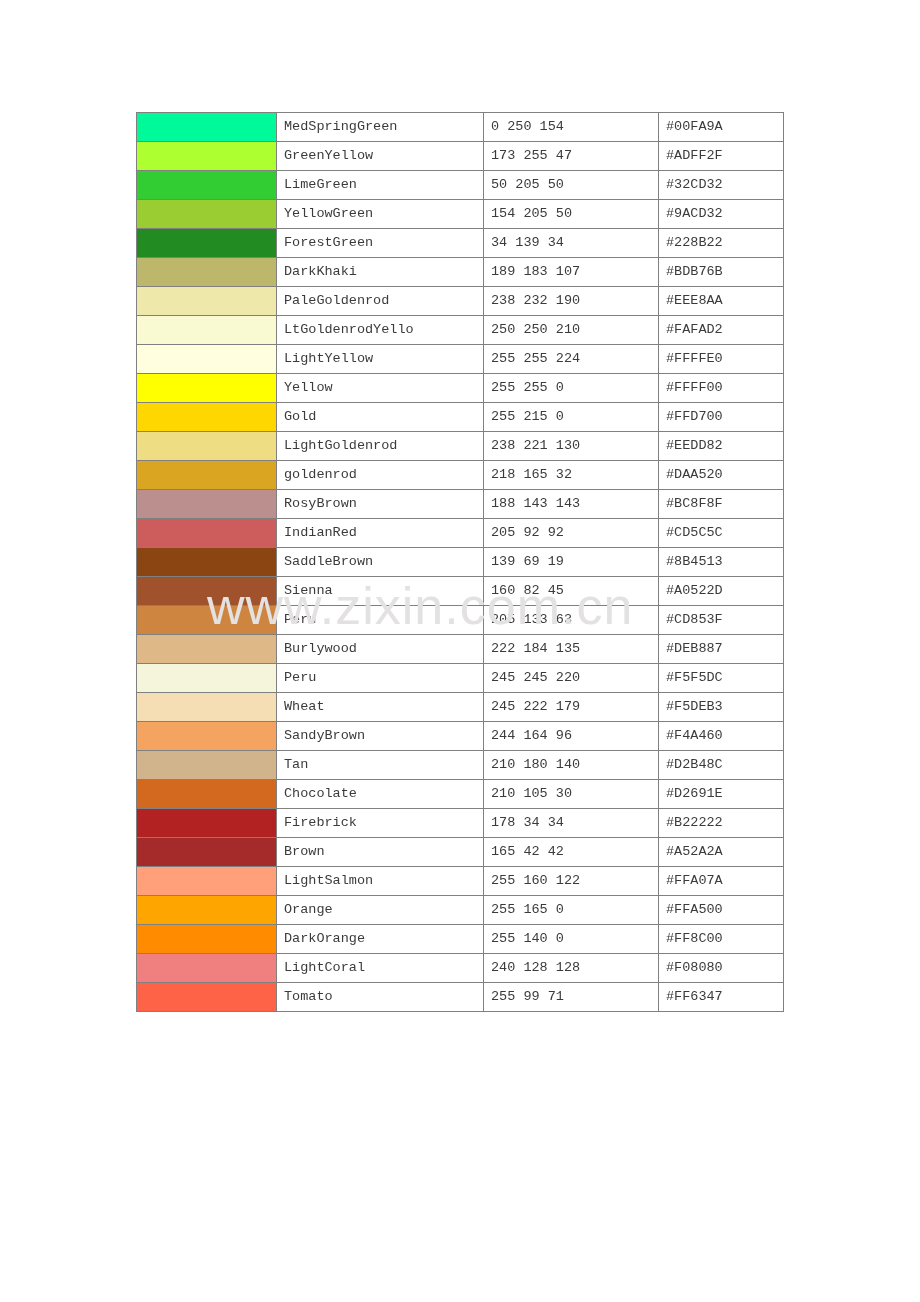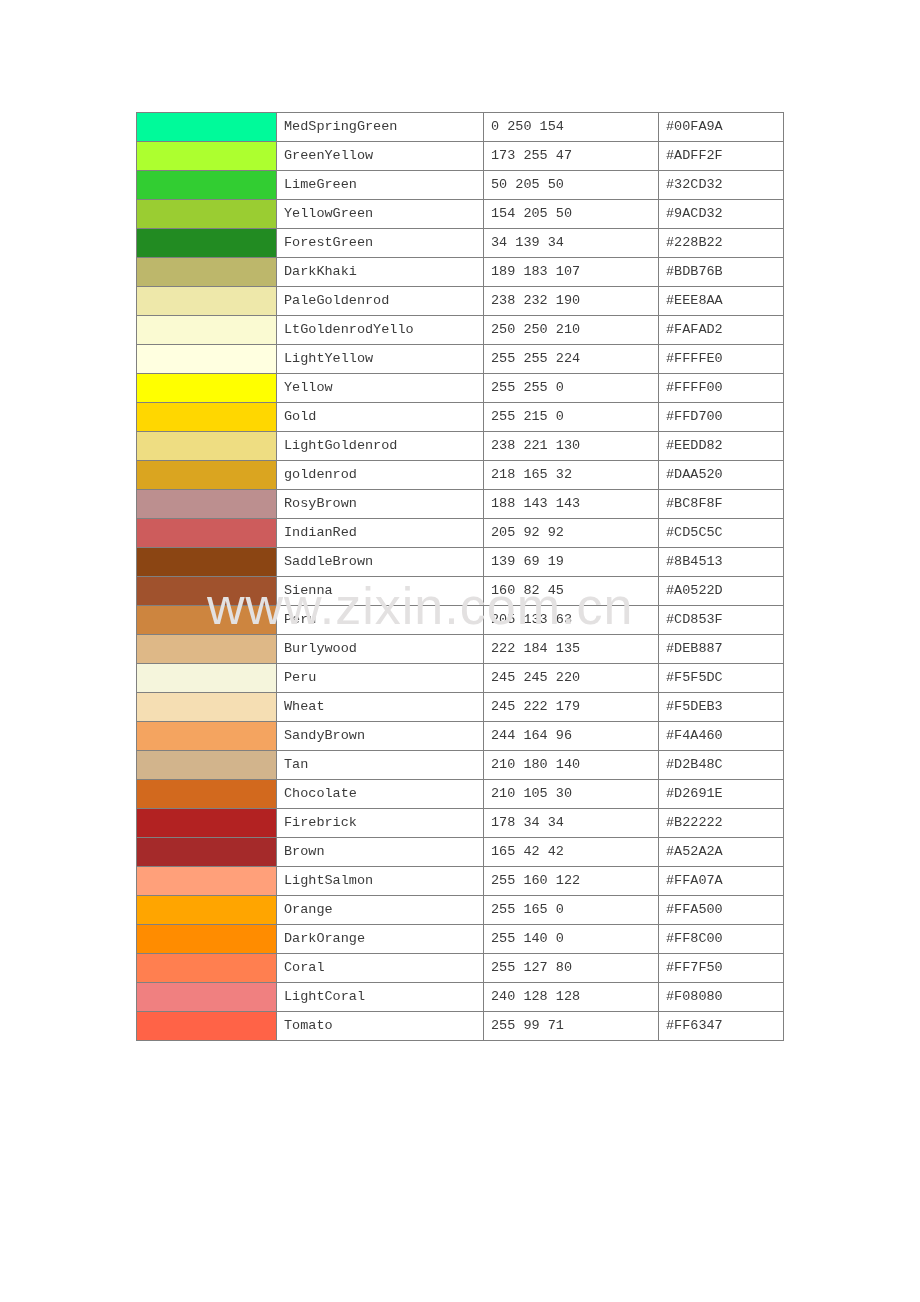--- a/index.html
+++ b/index.html
@@ -316,28 +316,20 @@
         <tr>
           <td class="swatch-cell">
             <span class="swatch-fill" style="background-color: rgb(255, 140, 0);"></span>
           </td>
           <td class="text-cell">DarkOrange</td>
           <td class="text-cell">255  140  0</td>
           <td class="text-cell">#FF8C00</td>
         </tr>
         <tr>
           <td class="swatch-cell">
-            <span class="swatch-fill" style="background-color: rgb(255, 127, 80);"></span>
-          </td>
-          <td class="text-cell">Coral</td>
-          <td class="text-cell">255  127  80</td>
-          <td class="text-cell">#FF7F50</td>
-        </tr>
-        <tr>
-          <td class="swatch-cell">
             <span class="swatch-fill" style="background-color: rgb(240, 128, 128);"></span>
           </td>
           <td class="text-cell">LightCoral</td>
           <td class="text-cell">240  128  128</td>
           <td class="text-cell">#F08080</td>
         </tr>
         <tr>
           <td class="swatch-cell">
             <span class="swatch-fill" style="background-color: rgb(255, 99, 71);"></span>
           </td>

